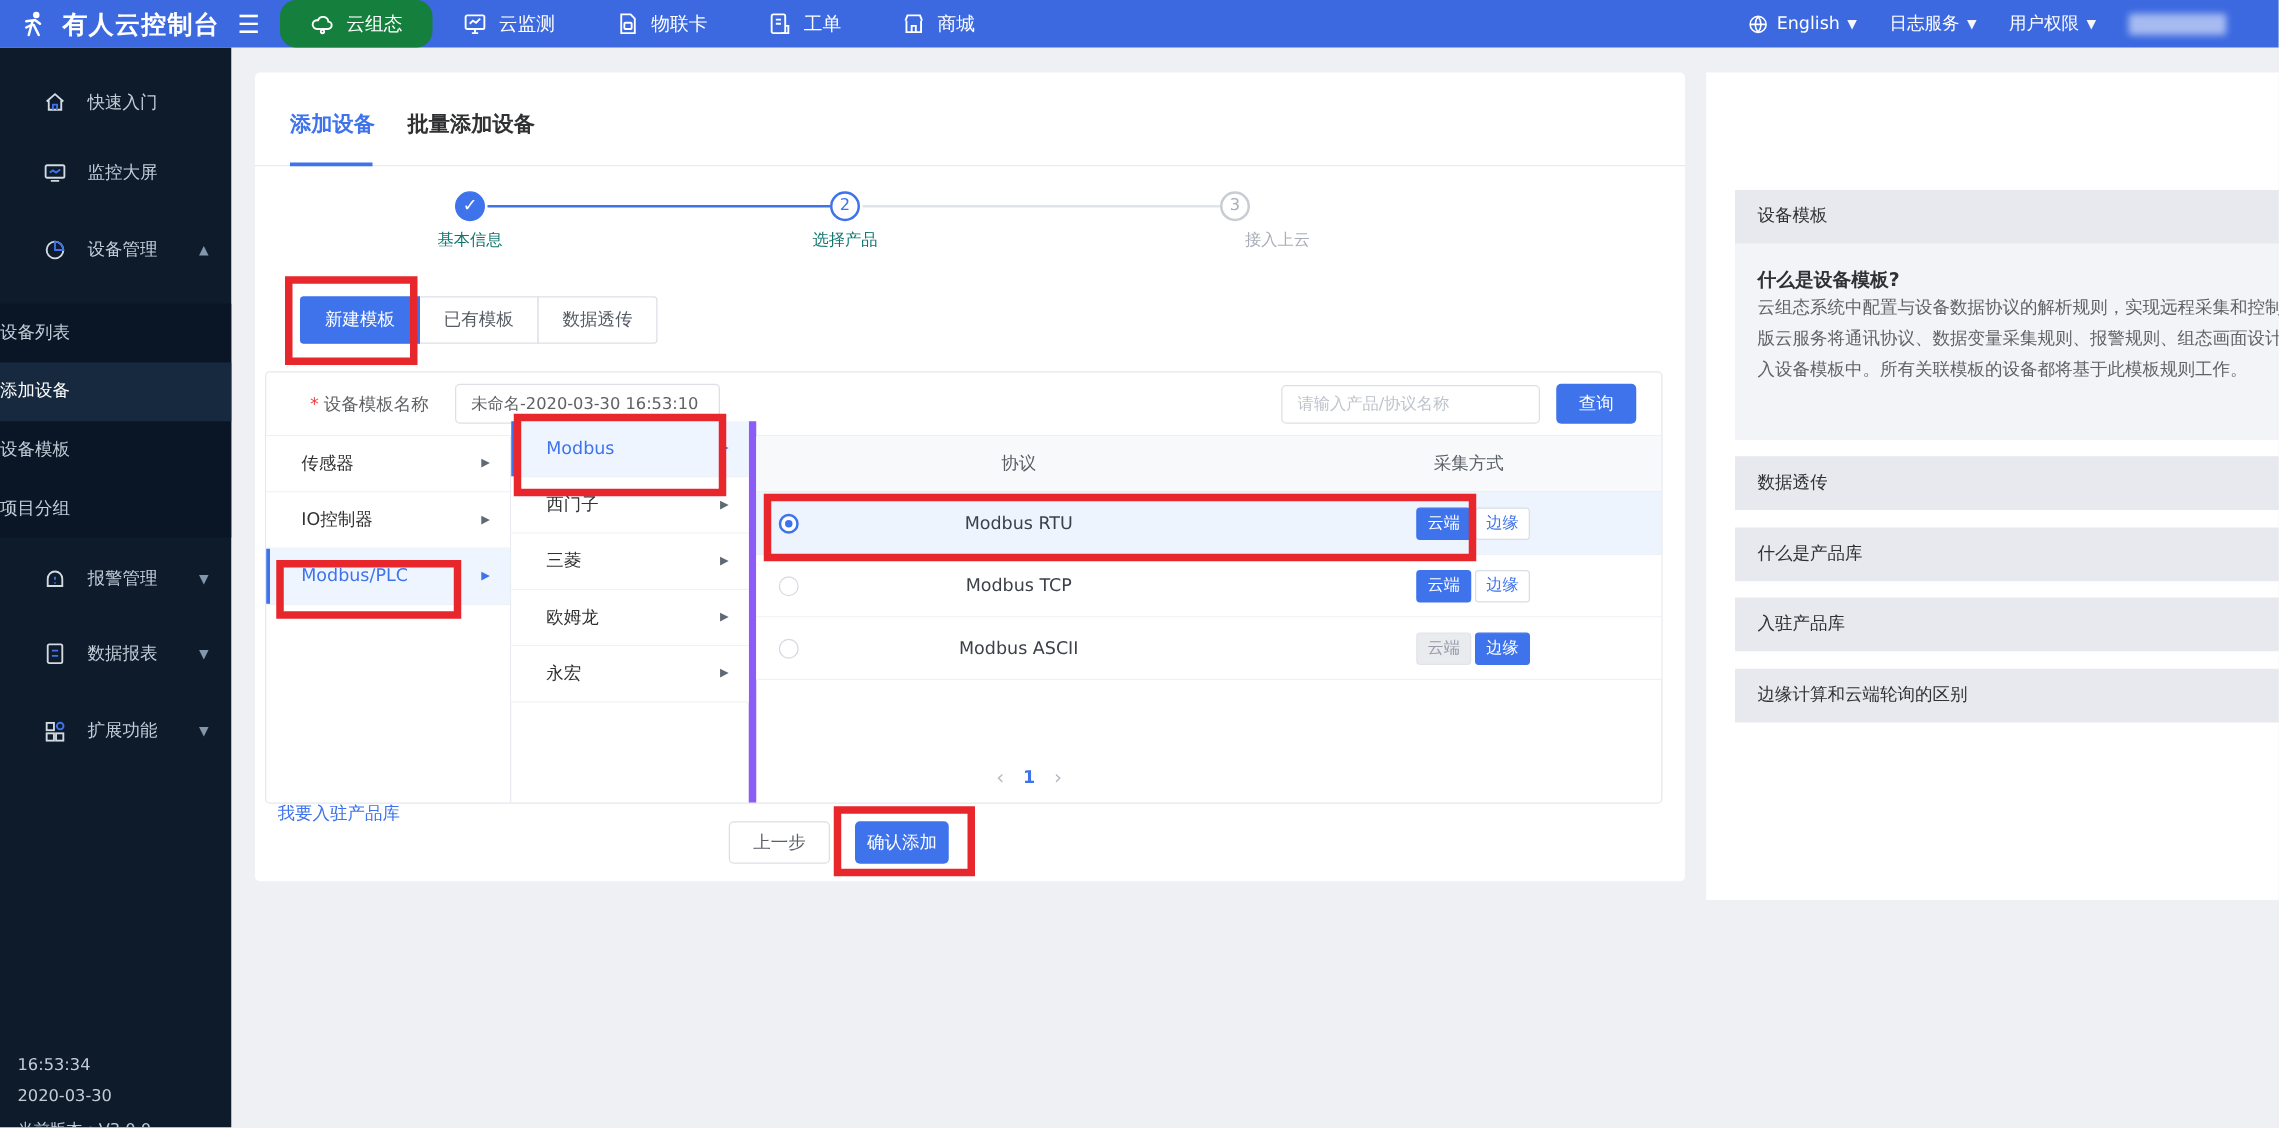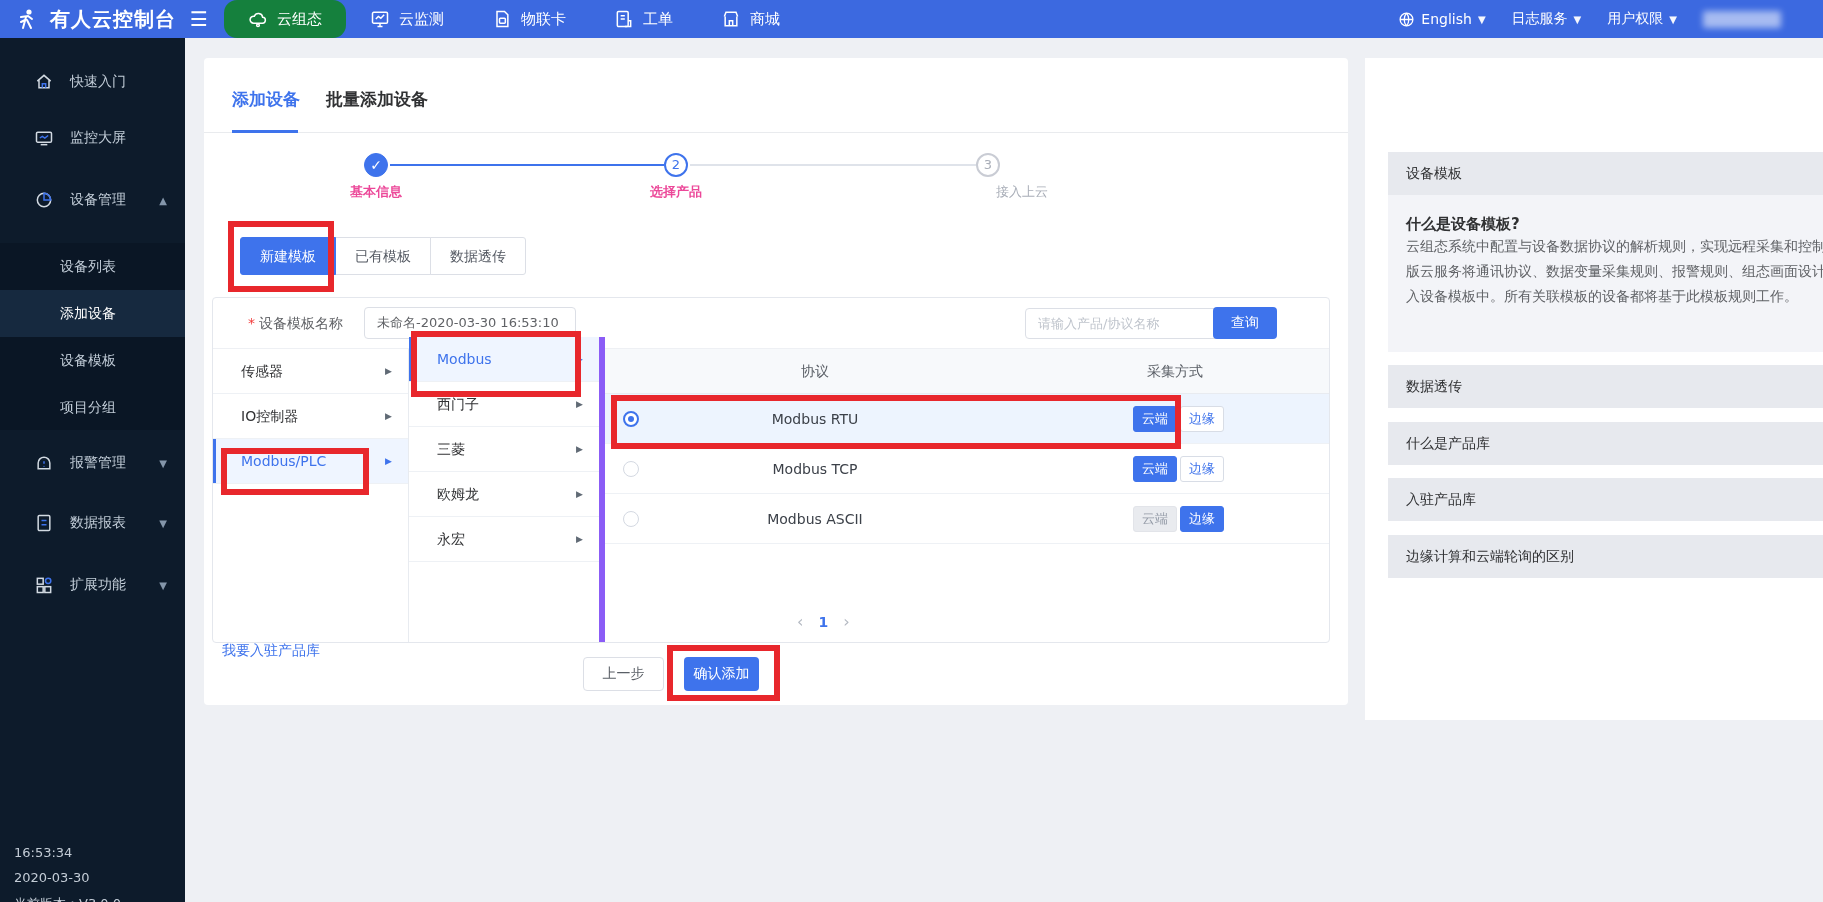--- a/index.html
+++ b/index.html
@@ -21,57 +21,57 @@
   .nav-item svg { display:block; }
   .top-right { margin-left:auto; display:flex; align-items:center; gap:26px; padding-right:42px; font-size:14px; }
   .top-right .drop { display:flex; align-items:center; gap:6px; cursor:pointer; }
   .caret-down { font-size:10px; opacity:.95; }
   .user-blur { width:78px; height:17px; background:rgba(255,255,255,.55); border-radius:2px; filter:blur(3px); }
   
   .sidebar { position:absolute; left:0; top:38px; width:185px; height:864px; background:#0d1b2b; color:#c2cdd8; z-index:15; }
   .side-item { position:absolute; left:0; width:185px; height:44px; display:flex; align-items:center; padding-left:34px; gap:16px; font-size:14px; cursor:pointer; }
   .side-item .caret { position:absolute; right:18px; font-size:10px; color:#8496aa; }
   .submenu { position:absolute; left:0; top:205px; width:185px; height:187px; background:#0a1625; }
-  .sub-item { position:relative; width:185px; height:47px; line-height:47px; padding-left:60px; font-size:14px; color:#c2cdd8; cursor:pointer; }
+  .sub-item { position:relative; width:185px; height:47px; line-height:47px; font-size:14px; color:#c2cdd8; cursor:pointer; }
   .sub-item.active { background:#16293f; color:#ffffff; }
   .side-foot { position:absolute; left:14px; font-size:13px; color:#c3ccd6; white-space:nowrap; }
   .icon20 { width:20px; height:20px; flex:0 0 20px; }
   
   .card { position:absolute; left:204px; top:58px; width:1144px; height:647px; background:#fff; border-radius:4px; }
   .tabbar { position:absolute; left:0; top:0; width:100%; height:75px; border-bottom:1px solid #e9ebee; }
   .tab { position:absolute; top:30px; font-size:17px; font-weight:bold; cursor:pointer; color:#303133; }
   .tab.active { color:#3e73ec; }
   .tab-underline { position:absolute; left:28px; top:72px; width:66px; height:3px; background:#3e73ec; }
   
   .step-circle { position:absolute; top:95px; width:24px; height:24px; border-radius:50%; text-align:center; line-height:22px; font-size:13px; }
   .step-done { background:#3e73ec; color:#fff; border:1px solid #3e73ec; font-size:14px; }
   .step-current { background:#fff; color:#3e73ec; border:2px solid #3e73ec; line-height:20px; }
   .step-pending { background:#fff; color:#a9aeb8; border:2px solid #c9ccd4; line-height:20px; }
   .step-line { position:absolute; top:106px; height:2px; }
   .step-label { position:absolute; top:125px; width:120px; text-align:center; font-size:13px; }
-  .lbl-blue { color:#ec4899;font-weight:bold; } .lbl-gray { color:#a9aeb8; }
+  .lbl-blue { color:#0f766e; } .lbl-gray { color:#a9aeb8; }
   
   .modes { position:absolute; left:36px; top:179px; display:flex; }
   .mode-btn { width:96px; height:38px; line-height:36px; text-align:center; font-size:14px;
     background:#fff; border:1px solid #dcdfe6; color:#555a63; cursor:pointer; margin-left:-1px; }
   .mode-btn:first-child { margin-left:0; border-radius:3px 0 0 3px; }
   .mode-btn:last-child { border-radius:0 3px 3px 0; }
   .mode-btn.active { background:#3e73ec; border-color:#3e73ec; color:#fff; z-index:2; }
   
   .inner { position:absolute; left:8px; top:239px; width:1118px; height:346px;
     border:1px solid #e4e7ed; border-radius:4px; background:#fff; }
   .formrow { position:absolute; left:0; top:0; width:100%; height:51px; border-bottom:1px solid #eef0f4; }
   .form-label { position:absolute; left:35px; top:17px; font-size:14px; color:#606266; }
   .req { color:#f23c3c; margin-right:4px; }
   .tpl-input { position:absolute; left:151px; top:9px; width:212px; height:32px; border:1px solid #dcdfe6;
     border-radius:4px; padding:0 12px; font-size:13px; color:#606266; font-family:inherit; background:#fff; }
   .search-input { position:absolute; left:812px; top:10px; width:207px; height:31px; border:1px solid #dcdfe6;
     border-radius:4px; padding:0 12px; font-size:13px; color:#606266; font-family:inherit; }
   .search-input::placeholder { color:#bfc4cc; }
-  .btn-query { position:absolute; left:1000px; top:9px; width:64px; height:32px; background:#3e73ec; color:#fff;
+  .btn-query { position:absolute; left:1032px; top:9px; width:64px; height:32px; background:#3e73ec; color:#fff;
     border:none; border-radius:4px; font-size:14px; cursor:pointer; font-family:inherit; }
   .col1 { position:absolute; left:0; top:51px; bottom:0; width:196px; border-right:1px solid #e8ebf0; }
   .col2 { position:absolute; left:196px; top:39px; bottom:0; width:196px; border-right:6px solid #8b5cf6; }
   .cat-row { position:relative; height:45px; line-height:45px; padding-left:28px; font-size:14px;
     border-bottom:1px solid #eef1f5; color:#303133; cursor:pointer; background:#fff; }
   .cat-row .arr { position:absolute; right:16px; top:0; font-size:9px; color:#606a75; }
   .cat-row.sel { color:#3e73ec; background:#eff5ff; }
   .cat-row.sel .arr { color:#3e73ec; }
   .cat-row.sel::before { content:""; position:absolute; left:0; top:0; bottom:0; width:3px; background:#3e73ec; }
   .tablearea { position:absolute; left:392px; top:51px; right:0; bottom:0; }

